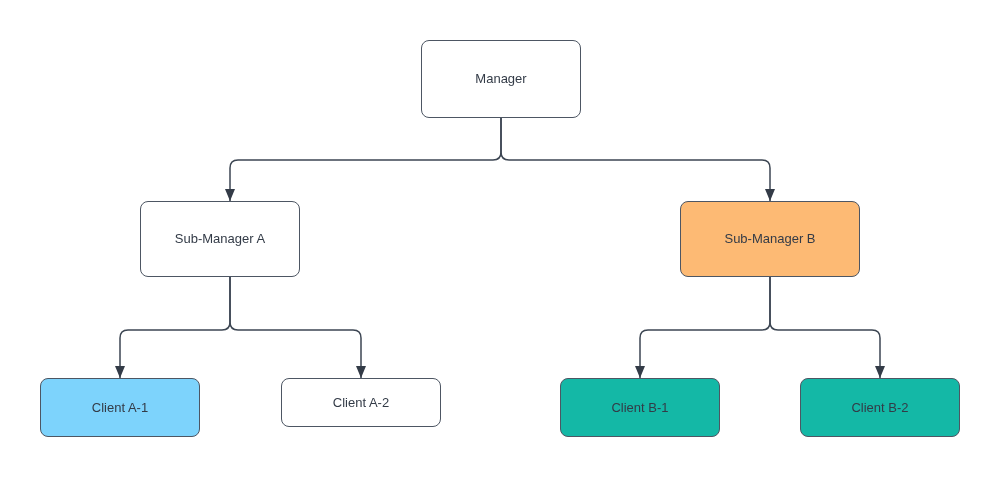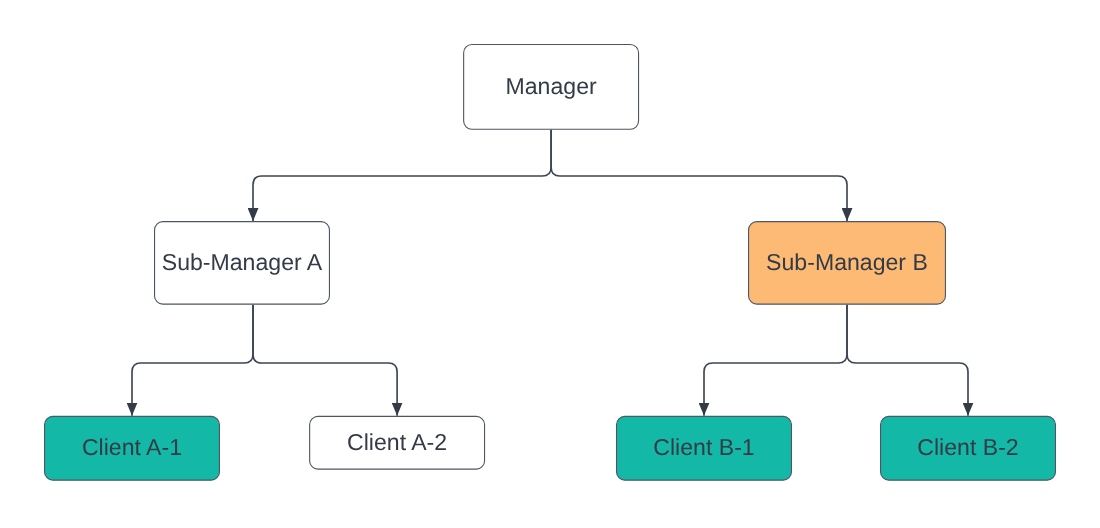--- a/index.html
+++ b/index.html
@@ -29,21 +29,21 @@
     box-sizing: border-box;
     background: #ffffff;
     border: 1px solid #4d5663;
     border-radius: 8px;
     display: flex;
     align-items: center;
     justify-content: center;
     cursor: default;
   }
   .node-label {
-    font-size: 21px;
+    font-size: 13px;
     color: #333b47;
     white-space: nowrap;
     line-height: 1.2;
     text-align: center;
   }
 </style>
 </head>
 <body>
 
 <div id="canvas">
@@ -65,21 +65,21 @@
   <div id="nodes">
       <div class="node" style="left: 421px; top: 40px; width: 160px; height: 78px; border-color: rgb(77, 86, 99); background: rgb(255, 255, 255); border-radius: 8px;">
     <span class="node-label" style="color: rgb(51, 59, 71);">Manager</span>
   </div>
       <div class="node" style="left: 140px; top: 201px; width: 160px; height: 76px; border-color: rgb(77, 86, 99); background: rgb(255, 255, 255); border-radius: 8px;">
     <span class="node-label" style="color: rgb(51, 59, 71);">Sub-Manager A</span>
   </div>
       <div class="node" style="left: 680px; top: 201px; width: 180px; height: 76px; border-color: rgb(77, 86, 99); background: #fdba74; border-radius: 8px;">
     <span class="node-label" style="color: rgb(51, 59, 71);">Sub-Manager B</span>
   </div>
-      <div class="node" style="left: 40px; top: 378px; width: 160px; height: 59px; border-color: rgb(77, 86, 99); background: #14b8a6; border-radius: 8px;">
+      <div class="node" style="left: 40px; top: 378px; width: 160px; height: 59px; border-color: rgb(77, 86, 99); background: #7dd3fc; border-radius: 8px;">
     <span class="node-label" style="color: rgb(51, 59, 71);">Client A-1</span>
   </div>
       <div class="node" style="left: 281px; top: 378px; width: 160px; height: 49px; border-color: rgb(77, 86, 99); background: rgb(255, 255, 255); border-radius: 8px;">
     <span class="node-label" style="color: rgb(51, 59, 71);">Client A-2</span>
   </div>
       <div class="node" style="left: 560px; top: 378px; width: 160px; height: 59px; border-color: rgb(77, 86, 99); background: #14b8a6; border-radius: 8px;">
     <span class="node-label" style="color: rgb(51, 59, 71);">Client B-1</span>
   </div>
       <div class="node" style="left: 800px; top: 378px; width: 160px; height: 59px; border-color: rgb(77, 86, 99); background: #14b8a6; border-radius: 8px;">
     <span class="node-label" style="color: rgb(51, 59, 71);">Client B-2</span>

